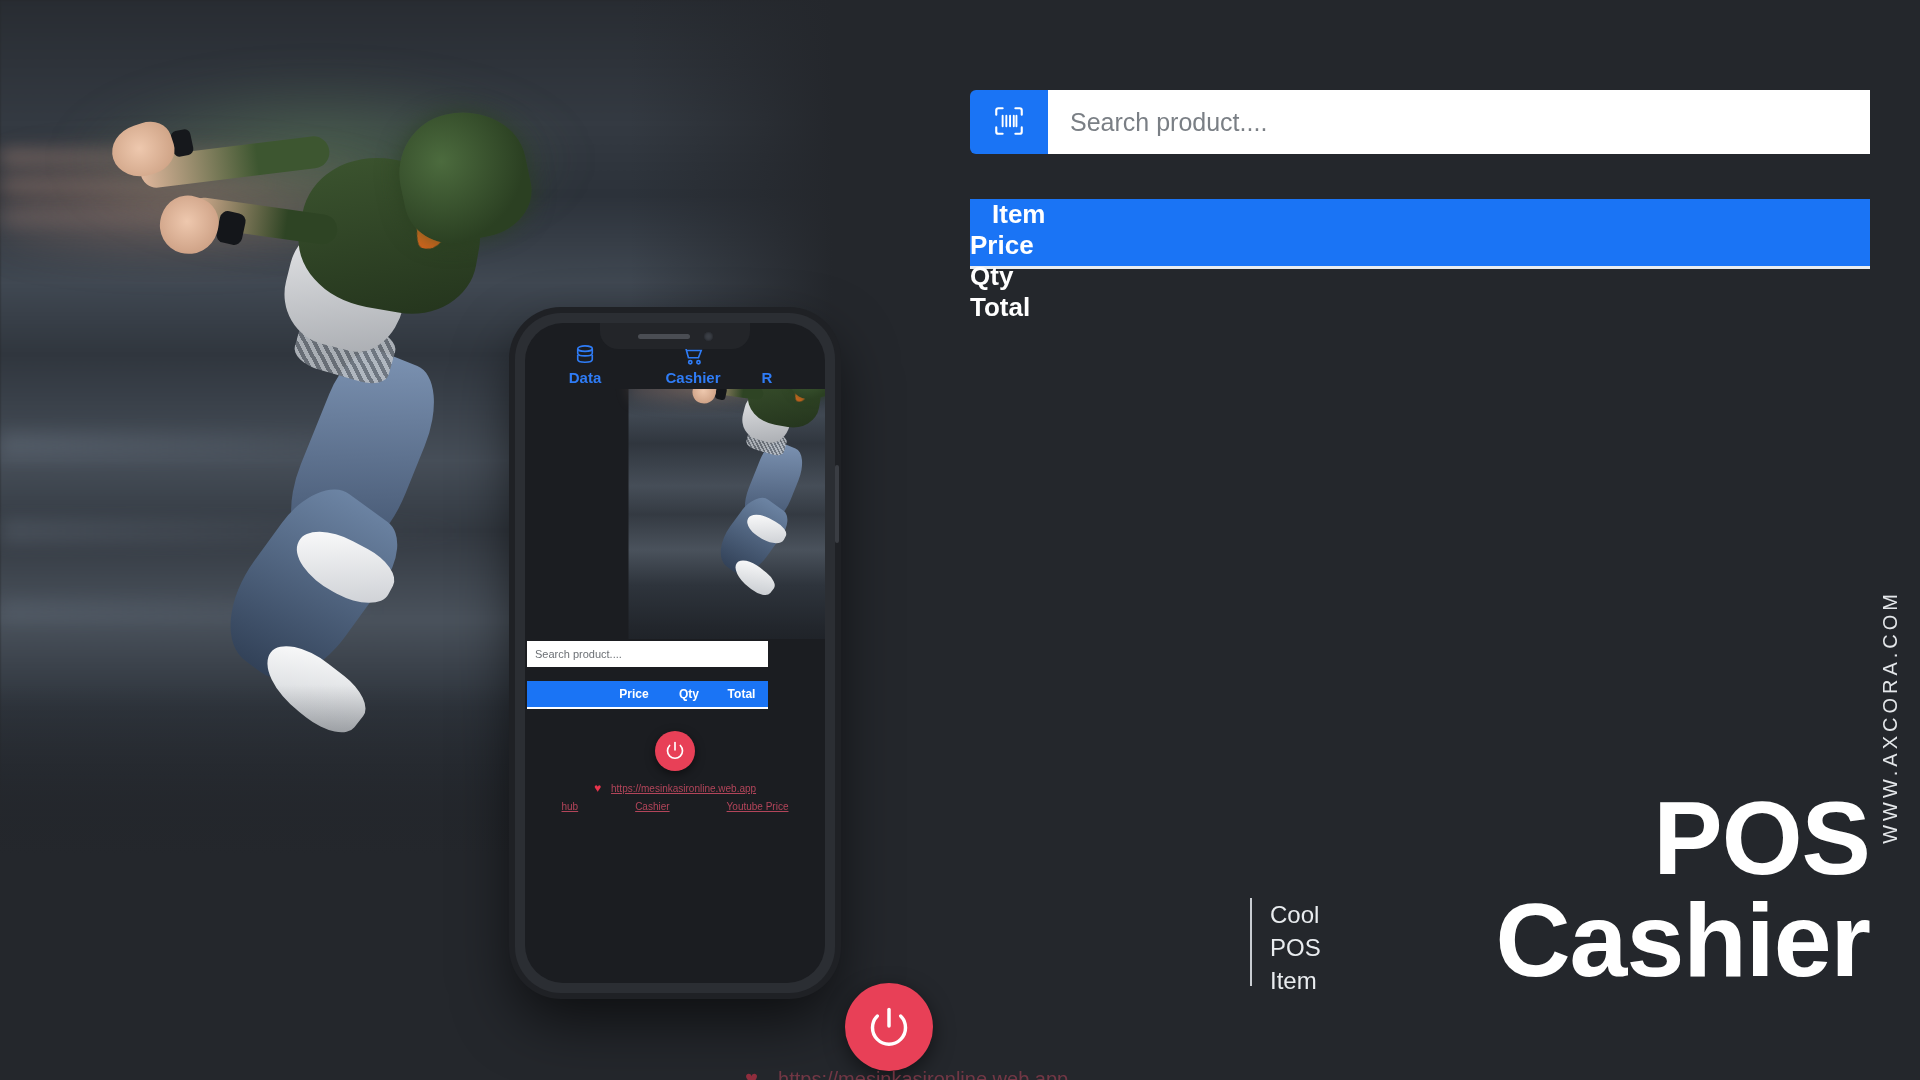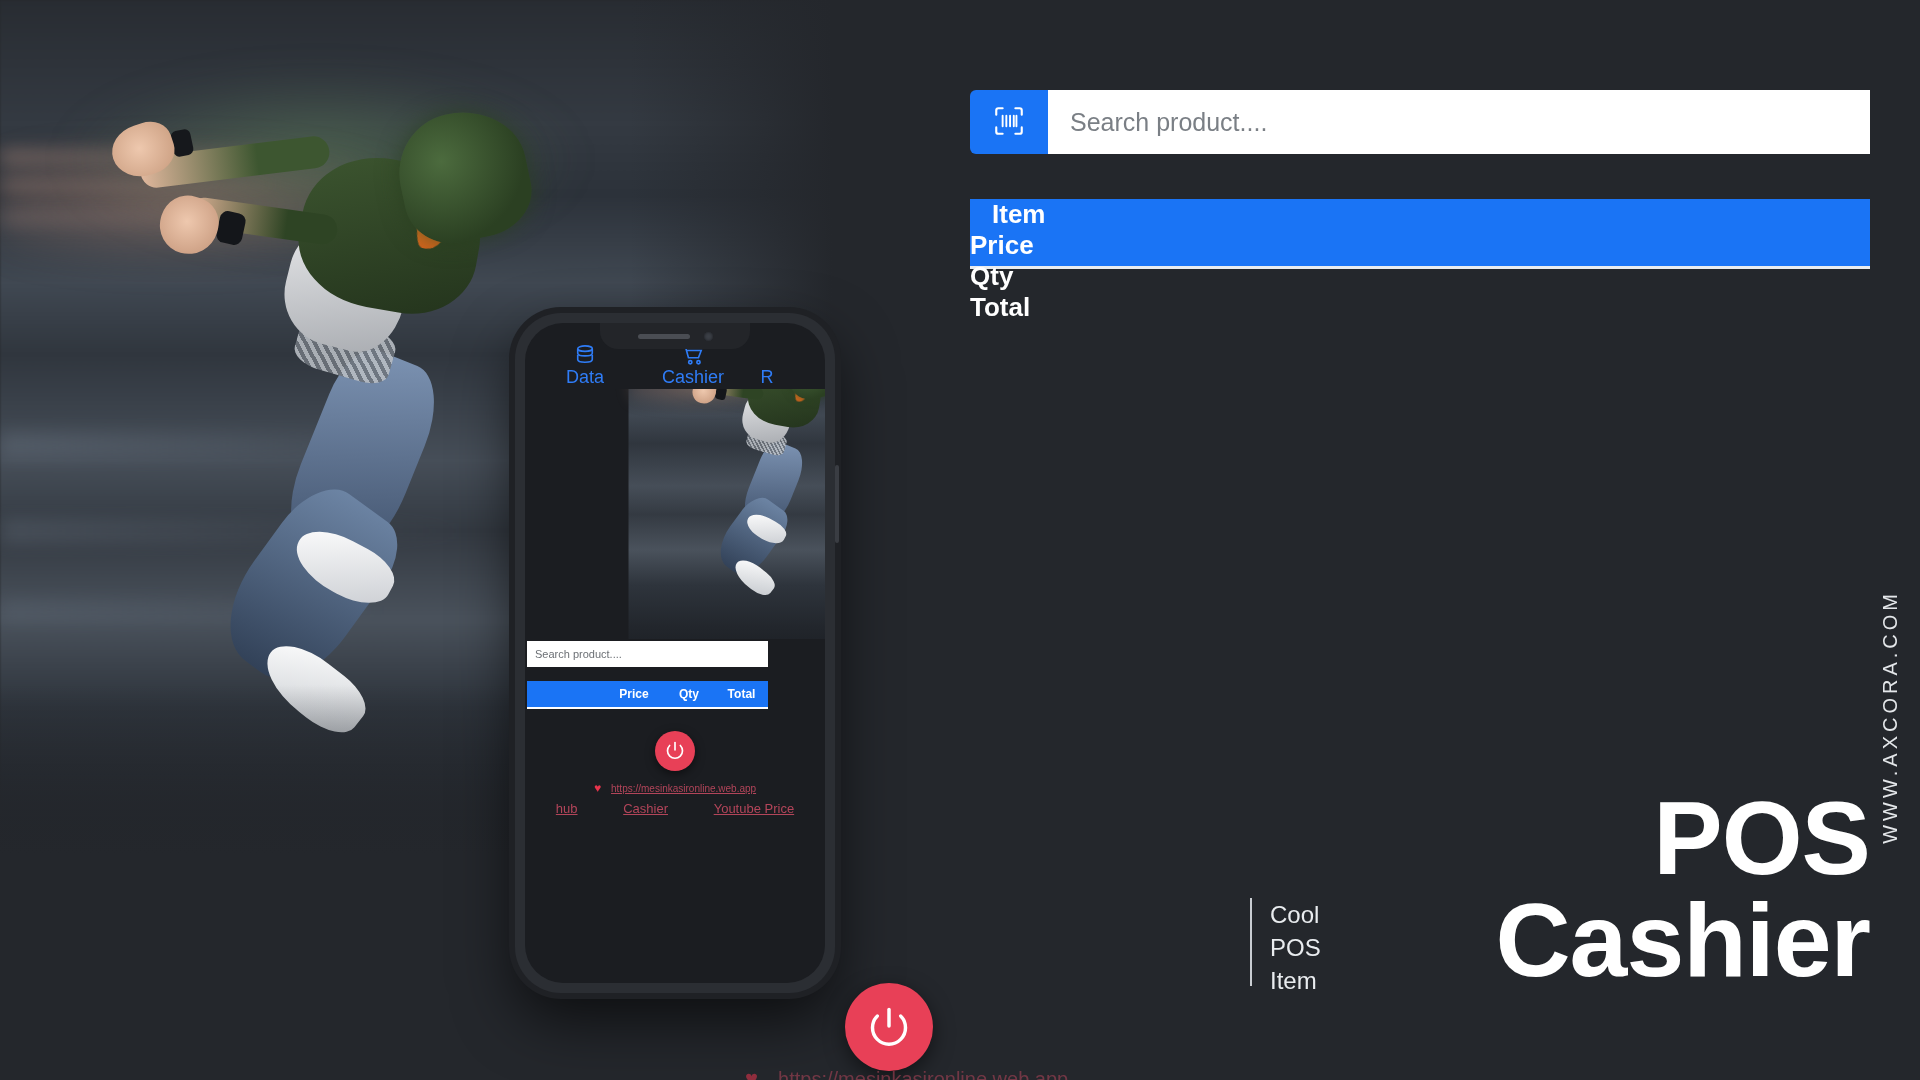--- a/index.html
+++ b/index.html
@@ -166,21 +166,21 @@
   .phone-nav{
     position:absolute; top:22px; left:0; width:100%;
     display:flex; align-items:flex-end; padding:0 6px;
     z-index:4;
   }
   .nav-tab{
     flex:0 0 auto; width:108px; text-align:center;
     color:#2f7cf6; text-decoration:none;
   }
   .nav-tab .nav-ico{ display:block; height:22px; margin-bottom:2px; }
-  .nav-tab .nav-lbl{ font-size:18px; line-height:14px; }
+  .nav-tab .nav-lbl{ font-size:15px; line-height:14px;font-weight:bold; }
 
   .phone-photo{
     position:absolute; left:0; top:66px; width:100%; height:250px;
     overflow:hidden;
   }
   .phone-photo .mini{
     position:absolute; left:-10px; top:-310px;
     width:860px; height:885px; transform:scale(.40);
     transform-origin:22% 42%;
   }
@@ -211,21 +211,21 @@
     display:flex; align-items:center; justify-content:center; gap:10px;
   }
   .heart{ color:#e8344c; font-size:12px; }
   .phone-link-row a{
     color:#b3455a; font-size:10px; text-decoration:underline;
   }
   .phone-footer{
     position:absolute; left:0; top:478px; width:100%;
     display:flex; justify-content:space-around; padding:0 8px;
   }
-  .phone-footer a{ color:#b3455a; font-size:13px; text-decoration:underline; }
+  .phone-footer a{ color:#b3455a; font-size:10px; text-decoration:underline; }
 
   
   #right-panel{ position:absolute; left:970px; top:90px; width:900px; }
 
   .search-row{ display:flex; align-items:stretch; height:64px; }
   .scan-btn{
     width:78px; background:#1a74f5; border:none; cursor:pointer;
     border-radius:6px 0 0 6px;
     display:flex; align-items:center; justify-content:center;
   }

